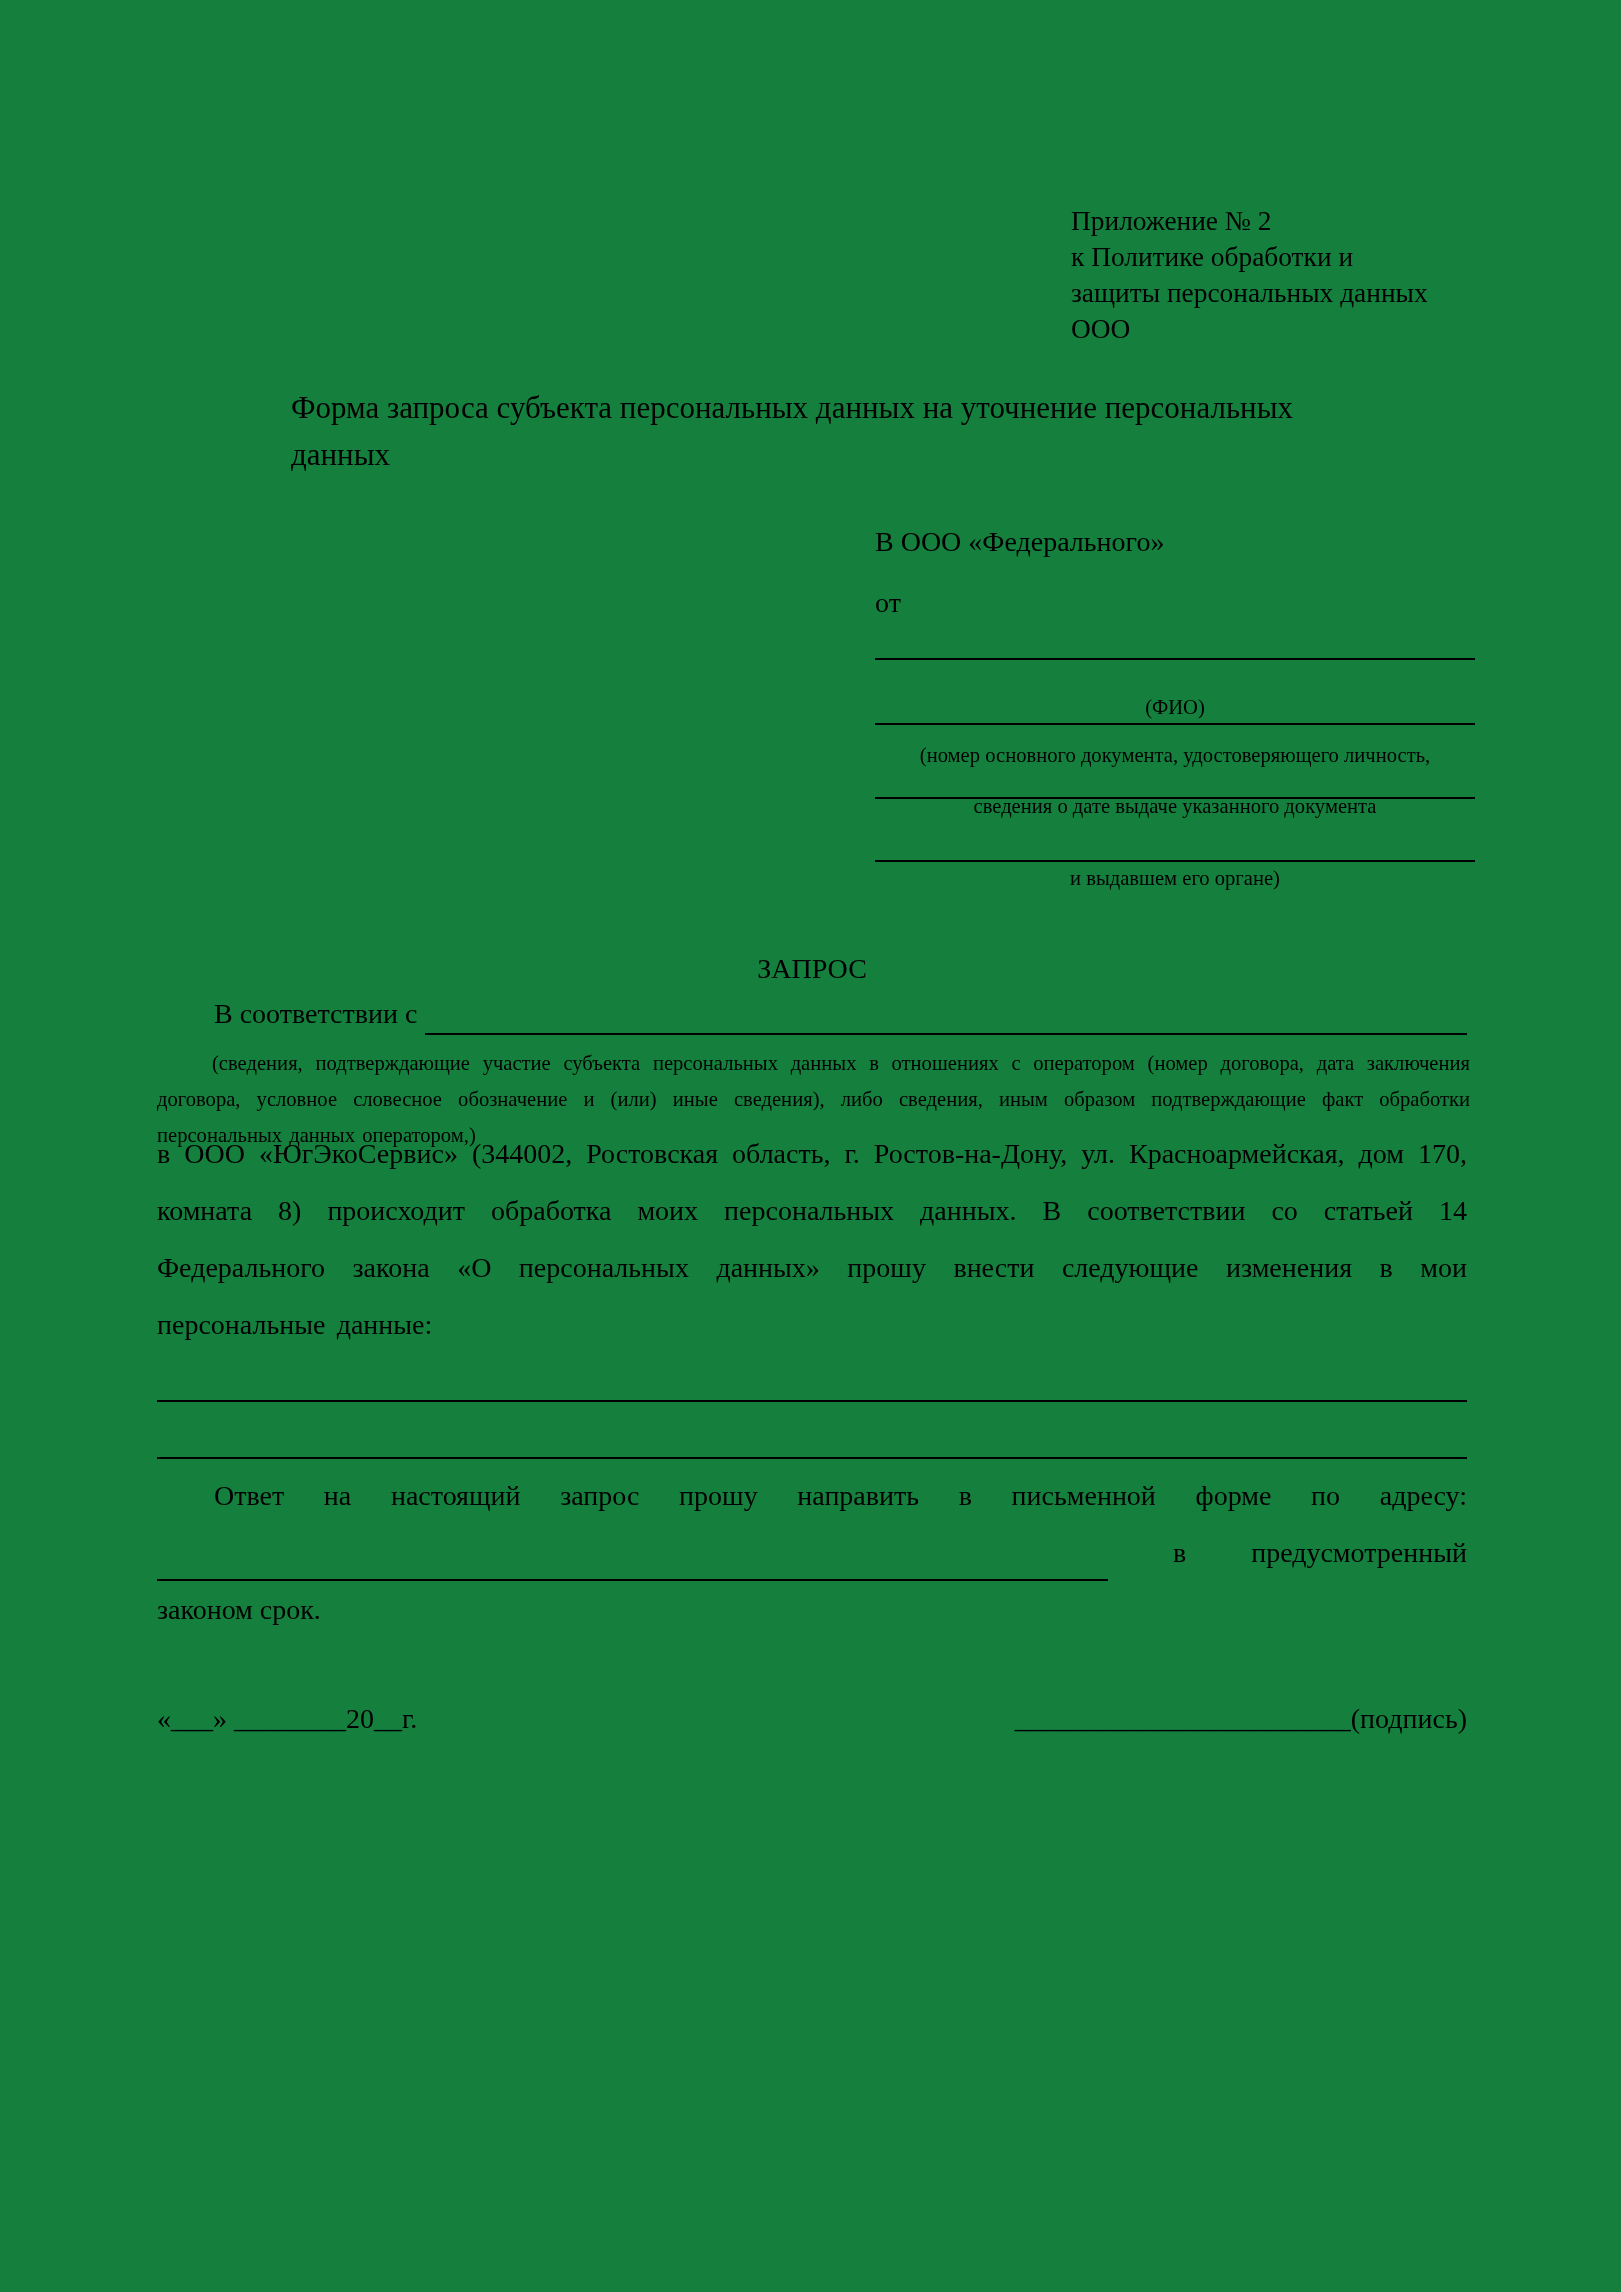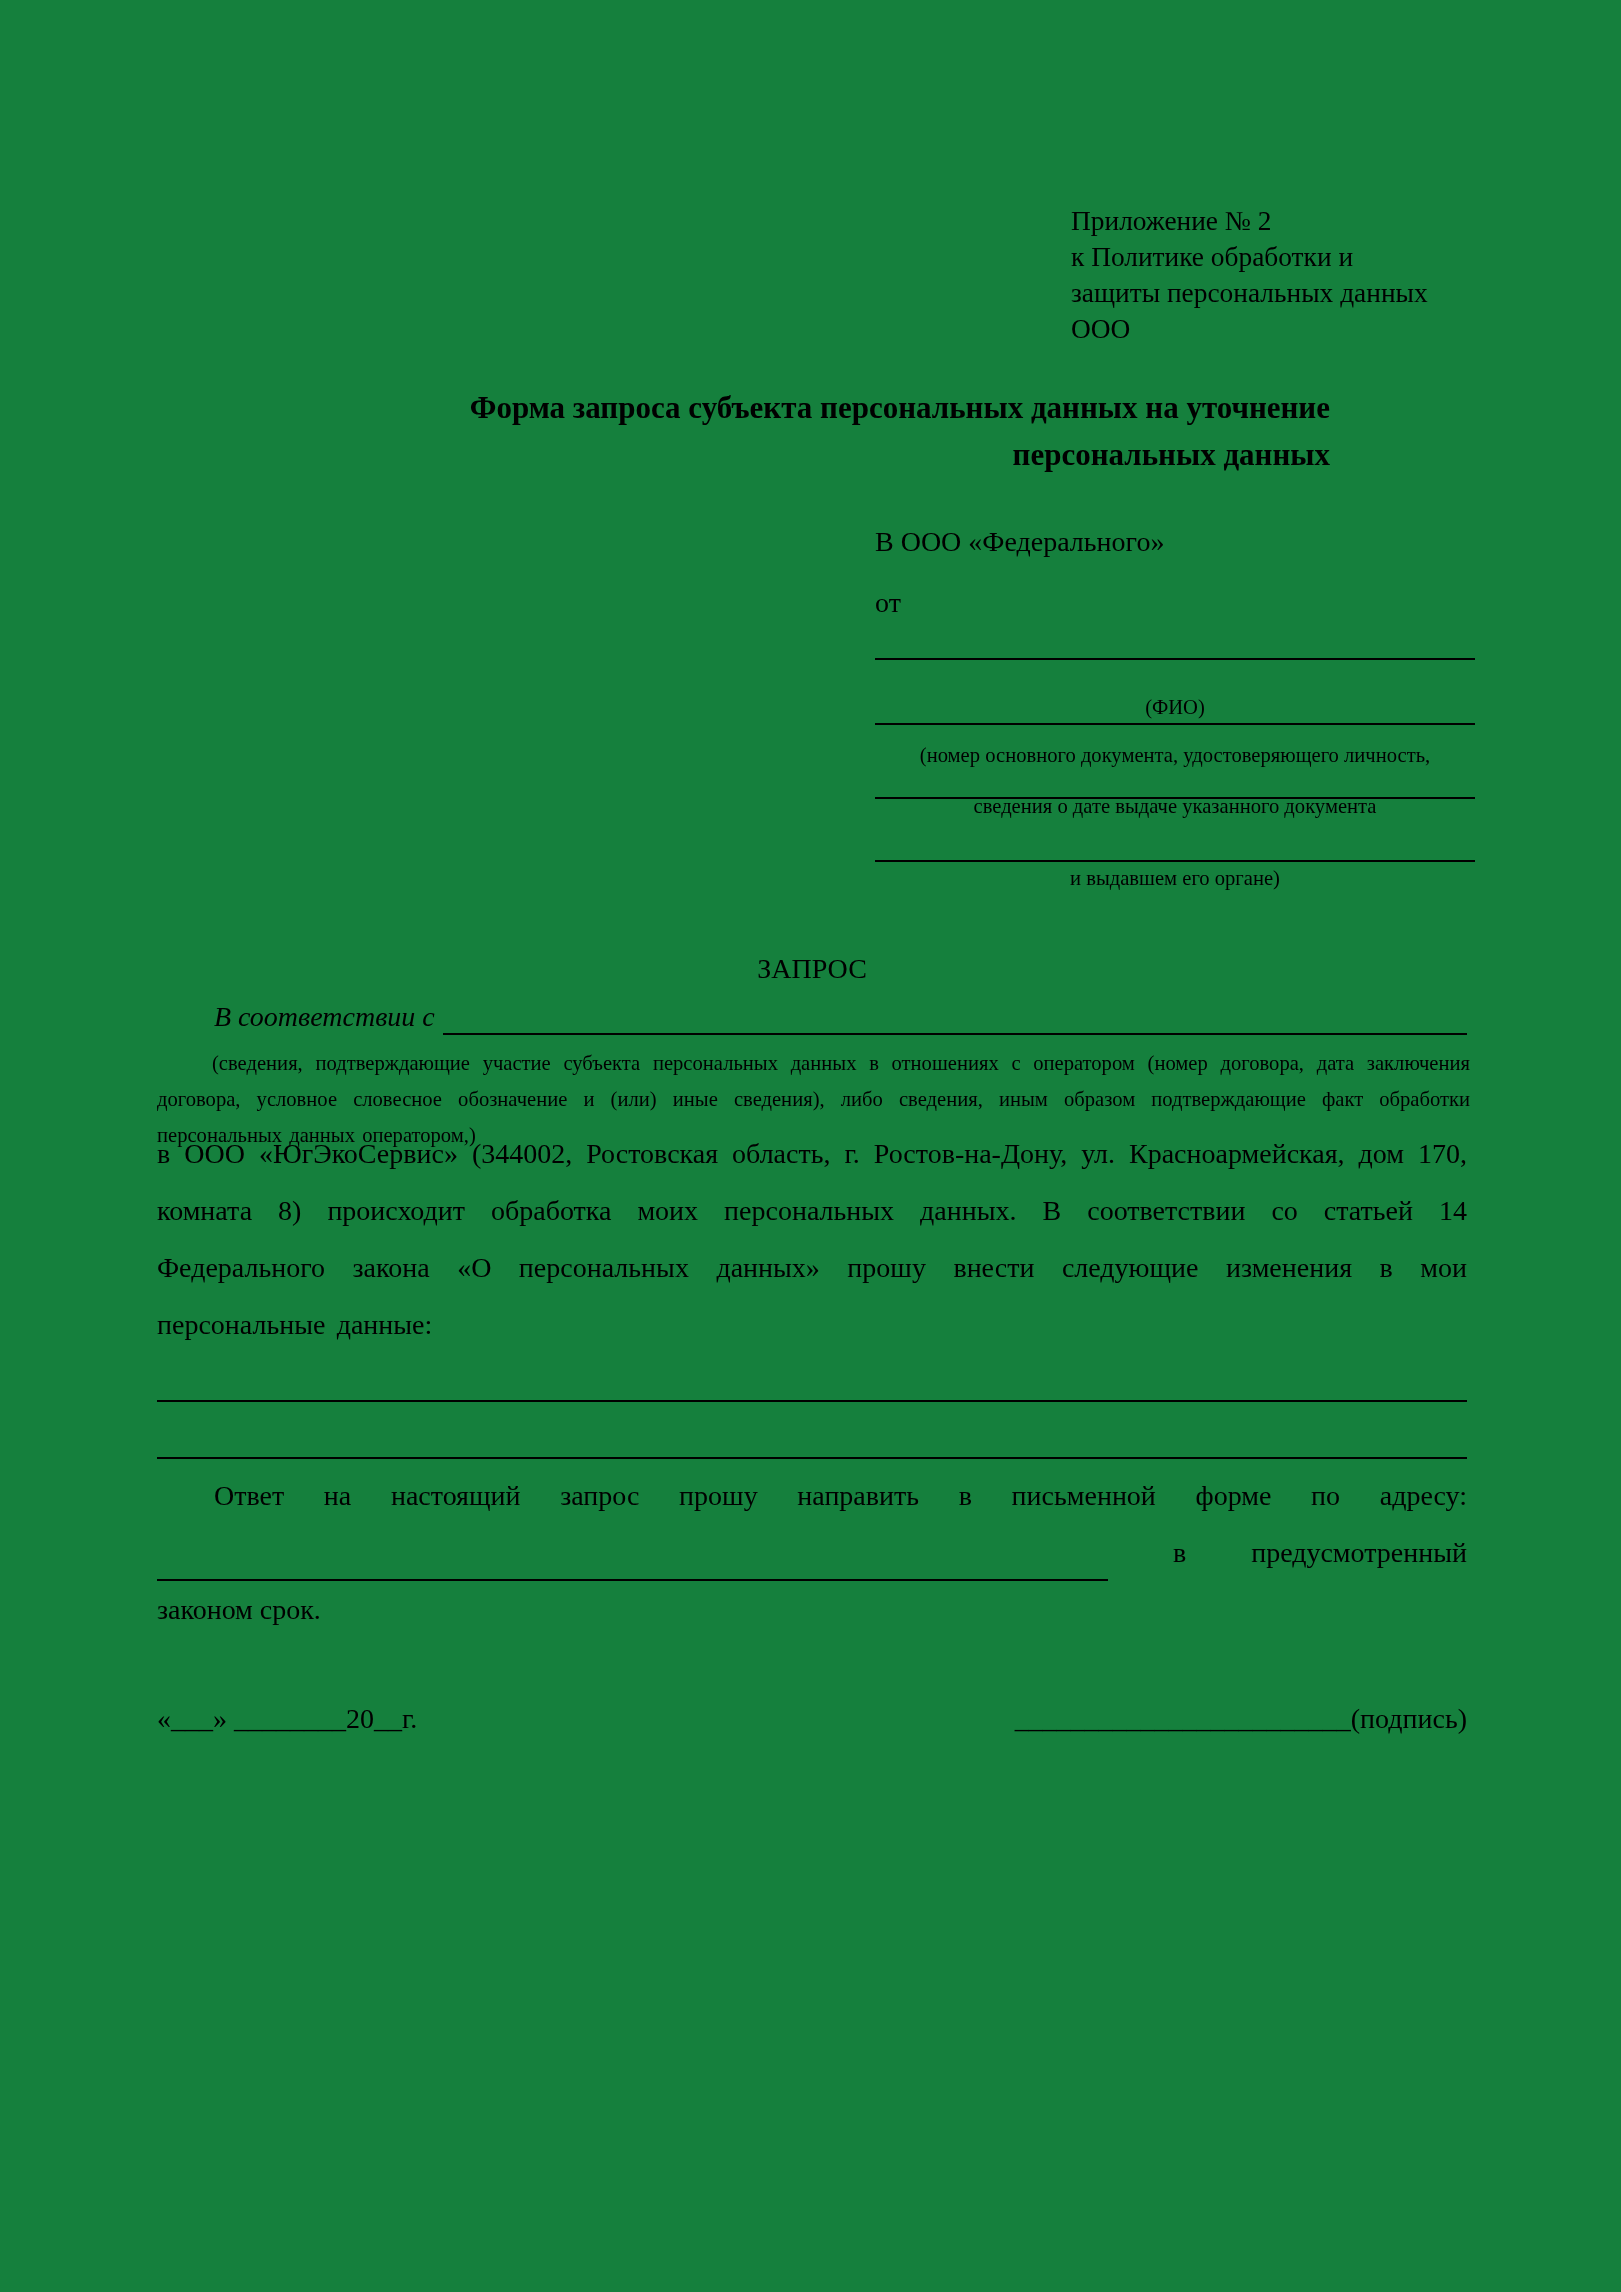--- a/index.html
+++ b/index.html
@@ -26,22 +26,22 @@
     font-size: 27.4px;
     line-height: 36px;
   }
 
   
   .doc-title {
     position: absolute;
     left: 291px;
     top: 384px;
     width: 1039px;
-    text-align: right;
-    font-weight: bold;
+    text-align: left;
+    font-weight: normal;
     font-size: 31px;
     line-height: 47px;
   }
 
   
   .addressee {
     position: absolute;
     left: 875px;
     top: 526px;
     width: 600px;
@@ -80,23 +80,22 @@
     font-size: 28px;
   }
 
   
   .accordance-row {
     position: absolute;
     left: 157px;
     top: 998px;
     width: 1310px;
     display: flex;
-    align-items: center;
-    font-size: 28px;
-    font-style: italic;
+    align-items: flex-start;
+    font-size: 28px;
   }
   .accordance-row .lead {
     padding-left: 57px;
     padding-right: 7.8px;
     white-space: nowrap;
   }
   .accordance-row .line {
     flex: 1 1 auto;
     height: 35px;
     border-bottom: 2px solid #000;

